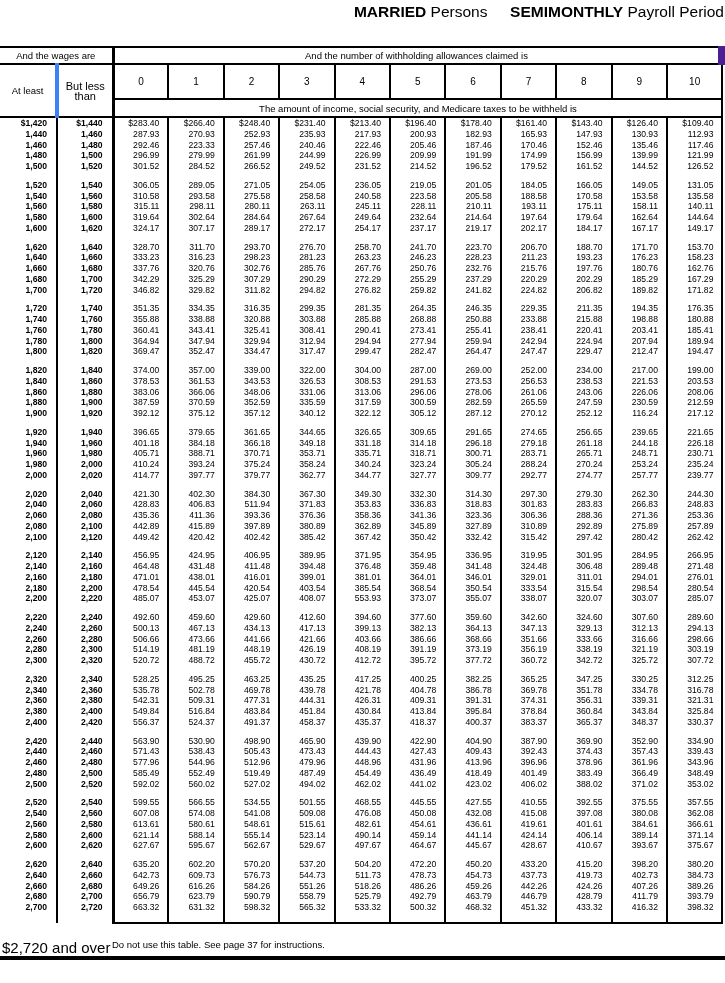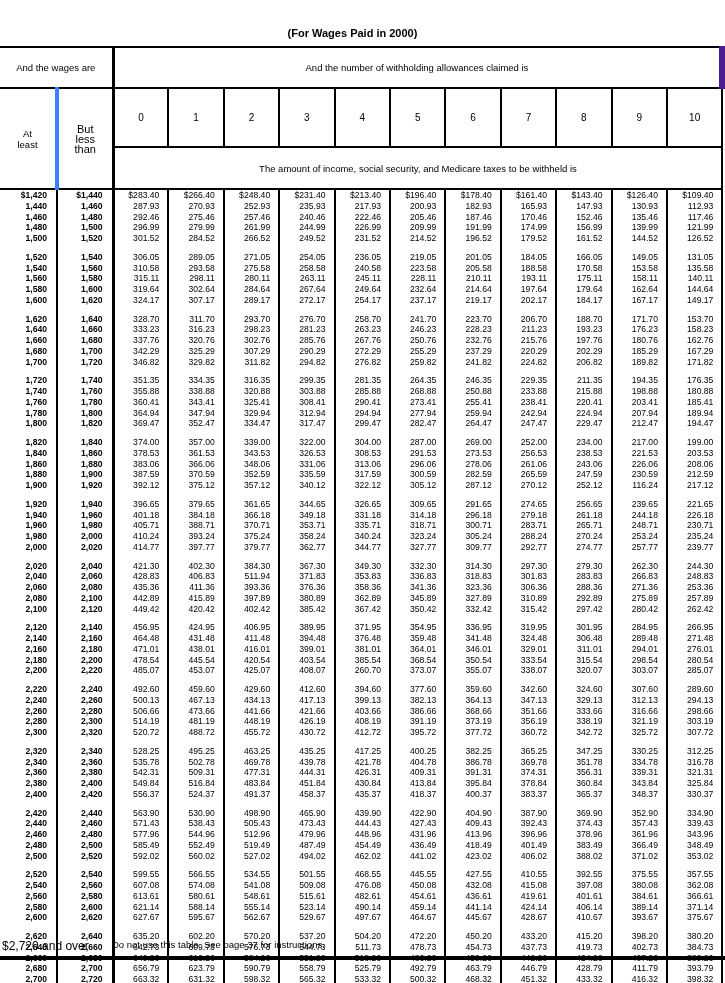--- a/index.html
+++ b/index.html
@@ -11,25 +11,25 @@
   .title-line{position:absolute;top:3px;right:1px;font-size:15.5px;white-space:nowrap;}
   .title-line .b{font-weight:bold;}
   .title-line .gap2{display:inline-block;width:14px;}
   .subtitle{position:absolute;top:27px;left:0;width:705px;text-align:center;font-size:11px;font-weight:bold;}
   
   table.wh{
     position:absolute;top:46px;left:0;width:723px;
     border-collapse:collapse;table-layout:fixed;
   }
   col.w1{width:57px}col.w2{width:56px}col.d{width:55.4px}
-  th{font-weight:normal;padding:12px;}
+  th{font-weight:normal;padding:0;}
   td{padding:0;}
   
   .h-wages{border-top:2px solid #000;border-bottom:2px solid #000;border-right:3px solid #000;font-size:9.5px;height:15px;text-align:center;}
-  .h-allow{border-top:2px solid #000;border-bottom:2px solid #000;border-right:6px solid #4c1d95;font-size:9.5px;height:15px;text-align:center;}
+  .h-allow{border-top:2px solid #000;border-bottom:2px solid #000;border-right:8px solid #4c1d95;font-size:9.5px;height:15px;text-align:center;}
   
   .h-atleast{border-right:4px solid #3b82f6;border-bottom:2px solid #000;font-size:9.5px;text-align:center;}
   .h-butless{border-right:3px solid #000;border-bottom:2px solid #000;font-size:11px;text-align:center;line-height:10px;}
   .h-num{border-left:2px solid #000;border-bottom:2px solid #000;font-size:10px;height:33px;text-align:center;}
   .h-num:last-child{border-right:2px solid #000;}
   
   .h-amount{border-bottom:2px solid #000;border-right:2px solid #000;font-size:9.5px;height:16px;text-align:center;}
   
   tbody td{
     height:10.75px;line-height:10.75px;font-size:8.6px;
@@ -37,30 +37,36 @@
   }
   td.c-a{padding-right:9px;font-weight:bold;}
   td.c-b{border-left:2px solid #000;padding-right:9px;font-weight:bold;}
   td.c-first{border-left:3px solid #000;padding-right:8px;}
   td.c-v{border-left:2px solid #000;padding-right:8px;}
   tbody td:last-child{border-right:2px solid #000;}
   tr.gap td{height:8px;line-height:8px;}
   tr.tail td{height:9px;line-height:9px;}
   tr.tail td.c-first,tr.tail td.c-v{border-bottom:2px solid #000;}
   
-  .footer-range{position:absolute;top:939px;left:2px;font-size:12px;}
+  .footer-range{position:absolute;top:939px;left:2px;font-size:15px;}
   .footer-note{position:absolute;top:939px;left:112px;font-size:9.5px;}
   .bottom-rule{position:absolute;top:956px;left:0;width:725px;height:4px;background:#000;}
 </style>
 </head>
 <body>
 
 <div class="page">
 
-  <div class="subtitle">(For Wages Paid in 2000)</div>
+  <div class="title-line">
+    <span class="b">MARRIED</span>
+    <span>Persons</span>
+    <span class="gap2"></span>
+    <span class="b">SEMIMONTHLY</span>
+    <span>Payroll Period</span>
+  </div>
 
   <table class="wh">
     <colgroup>
       <col class="w1">
         <col class="w2">
       <col class="d">
         <col class="d">
         <col class="d">
         <col class="d">
         <col class="d">
@@ -123,21 +129,21 @@
           <td class="c-v">182.93</td>
           <td class="c-v">165.93</td>
           <td class="c-v">147.93</td>
           <td class="c-v">130.93</td>
           <td class="c-v">112.93</td>
         </tr>
         <tr>
           <td class="c-a">1,460</td>
           <td class="c-b">1,480</td>
           <td class="c-first">292.46</td>
-          <td class="c-v">275.46</td>
+          <td class="c-v">223.33</td>
           <td class="c-v">257.46</td>
           <td class="c-v">240.46</td>
           <td class="c-v">222.46</td>
           <td class="c-v">205.46</td>
           <td class="c-v">187.46</td>
           <td class="c-v">170.46</td>
           <td class="c-v">152.46</td>
           <td class="c-v">135.46</td>
           <td class="c-v">117.46</td>
         </tr>
@@ -786,21 +792,21 @@
           <td class="c-v">298.54</td>
           <td class="c-v">280.54</td>
         </tr>
         <tr>
           <td class="c-a">2,200</td>
           <td class="c-b">2,220</td>
           <td class="c-first">485.07</td>
           <td class="c-v">453.07</td>
           <td class="c-v">425.07</td>
           <td class="c-v">408.07</td>
-          <td class="c-v">260.70</td>
+          <td class="c-v">553.93</td>
           <td class="c-v">373.07</td>
           <td class="c-v">355.07</td>
           <td class="c-v">338.07</td>
           <td class="c-v">320.07</td>
           <td class="c-v">303.07</td>
           <td class="c-v">285.07</td>
         </tr>
         <tr class="gap">
           <td class="c-a"></td>
           <td class="c-b"></td>

